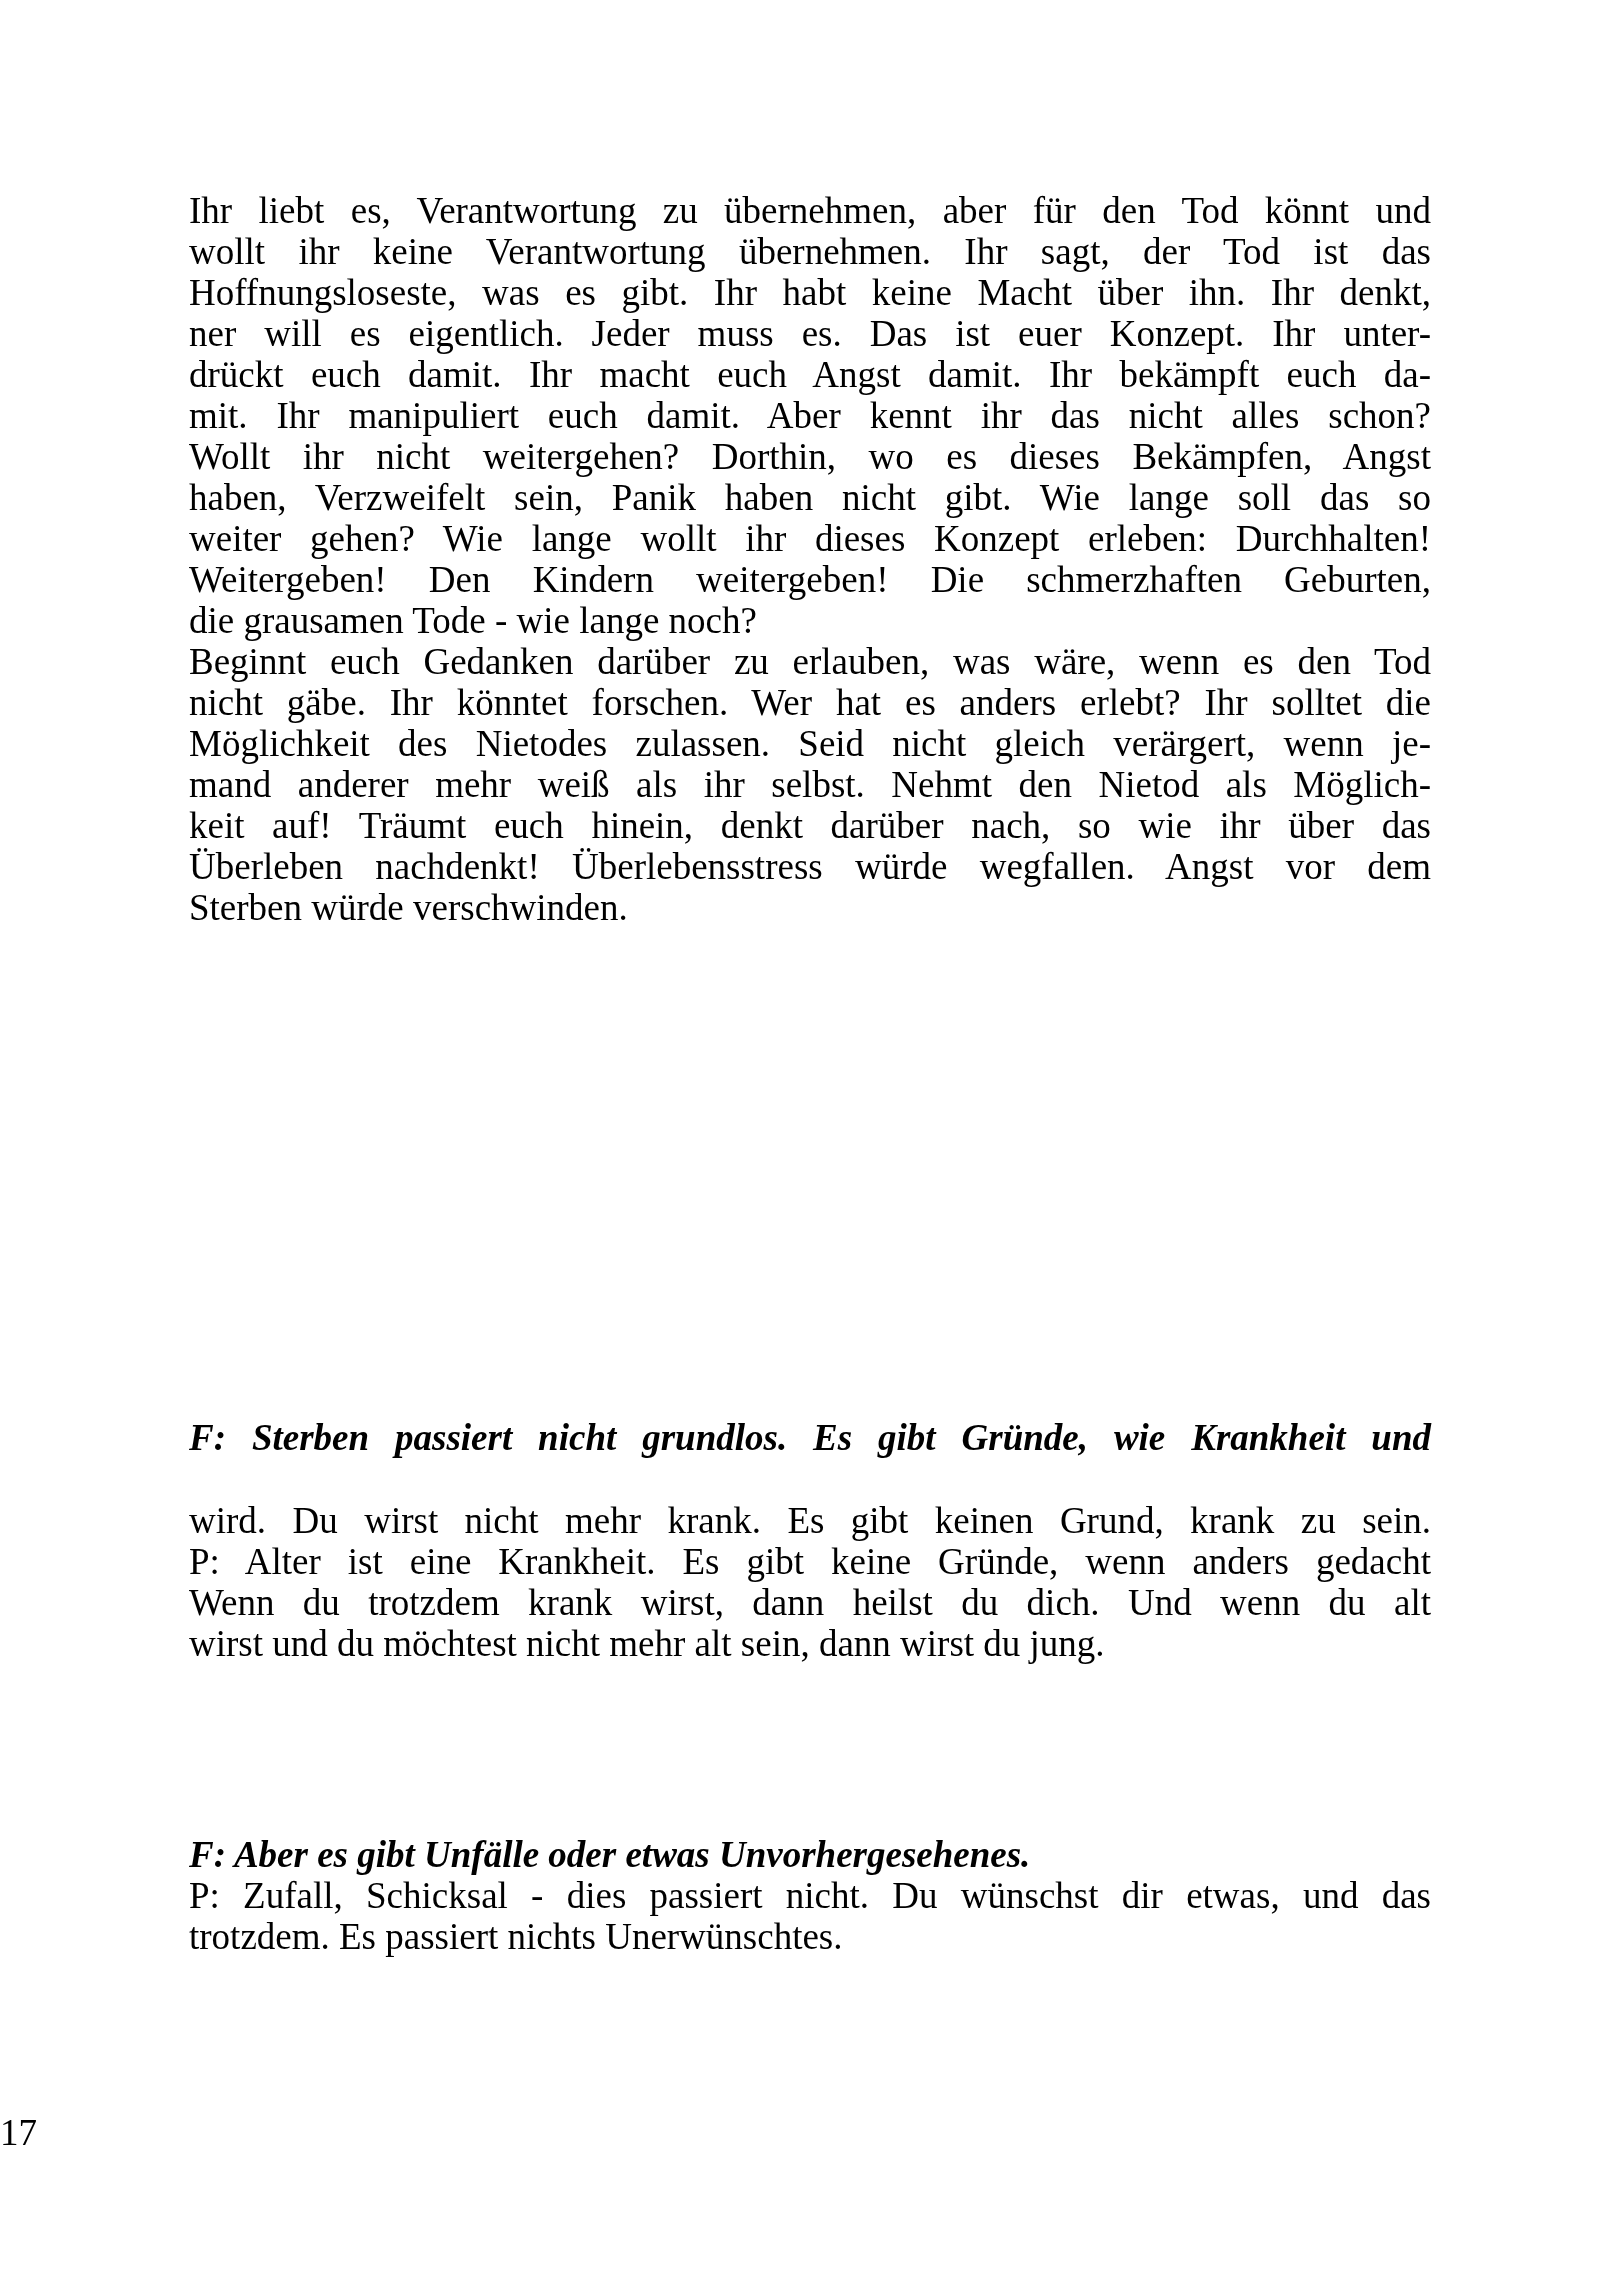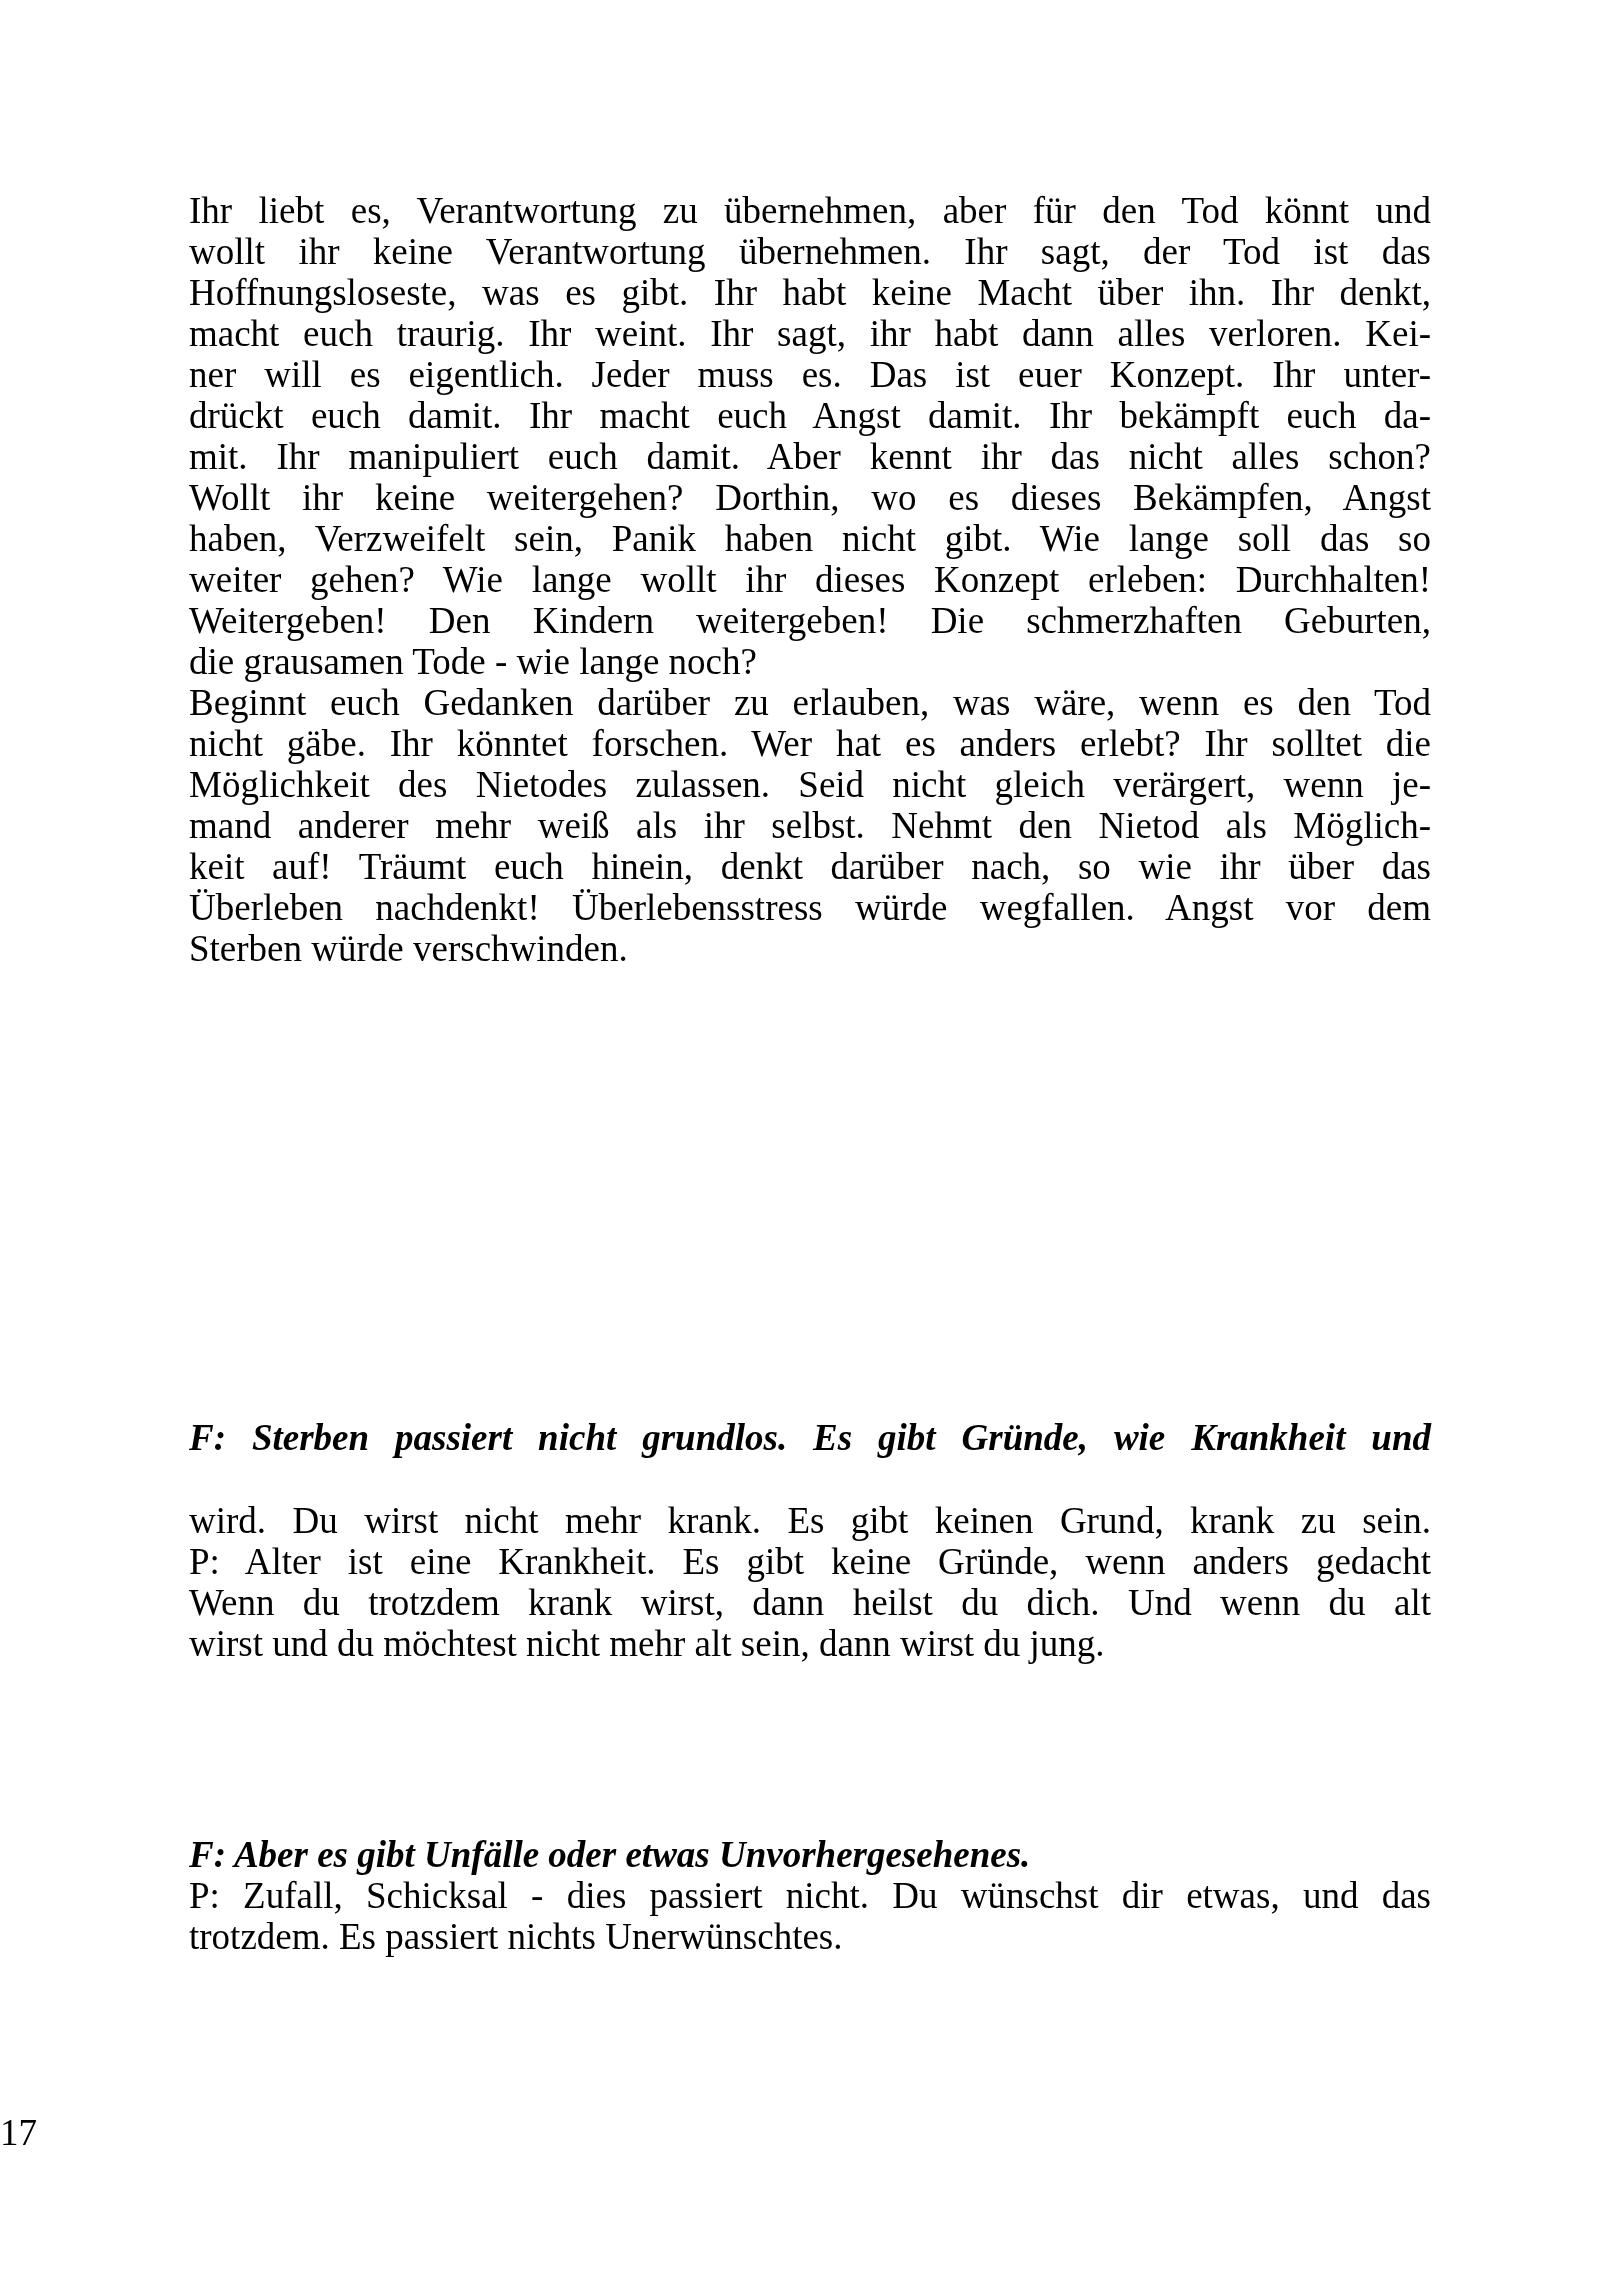--- a/index.html
+++ b/index.html
@@ -29,25 +29,24 @@
 </style>
 </head>
 <body>
 
 <div class="page">
 
   <div class="text-block" id="para1">
     <span class="line">Ihr liebt es, Verantwortung zu übernehmen, aber für den Tod könnt und</span>
     <span class="line">wollt ihr keine Verantwortung übernehmen. Ihr sagt, der Tod ist das</span>
     <span class="line">Hoffnungsloseste, was es gibt. Ihr habt keine Macht über ihn. Ihr denkt,</span>
-    <span class="line">macht euch traurig. Ihr weint. Ihr sagt, ihr habt dann alles verloren. Kei-</span>
     <span class="line">ner will es eigentlich. Jeder muss es. Das ist euer Konzept. Ihr unter-</span>
     <span class="line">drückt euch damit. Ihr macht euch Angst damit. Ihr bekämpft euch da-</span>
     <span class="line">mit. Ihr manipuliert euch damit. Aber kennt ihr das nicht alles schon?</span>
-    <span class="line">Wollt ihr keine weitergehen? Dorthin, wo es dieses Bekämpfen, Angst</span>
+    <span class="line">Wollt ihr nicht weitergehen? Dorthin, wo es dieses Bekämpfen, Angst</span>
     <span class="line">haben, Verzweifelt sein, Panik haben nicht gibt. Wie lange soll das so</span>
     <span class="line">weiter gehen? Wie lange wollt ihr dieses Konzept erleben: Durchhalten!</span>
     <span class="line">Weitergeben! Den Kindern weitergeben! Die schmerzhaften Geburten,</span>
     <span class="line last">die grausamen Tode - wie lange noch?</span>
     <span class="line">Beginnt euch Gedanken darüber zu erlauben, was wäre, wenn es den Tod</span>
     <span class="line">nicht gäbe. Ihr könntet forschen. Wer hat es anders erlebt? Ihr solltet die</span>
     <span class="line">Möglichkeit des Nietodes zulassen. Seid nicht gleich verärgert, wenn je-</span>
     <span class="line">mand anderer mehr weiß als ihr selbst. Nehmt den Nietod als Möglich-</span>
     <span class="line">keit auf! Träumt euch hinein, denkt darüber nach, so wie ihr über das</span>
     <span class="line">Überleben nachdenkt! Überlebensstress würde wegfallen. Angst vor dem</span>

